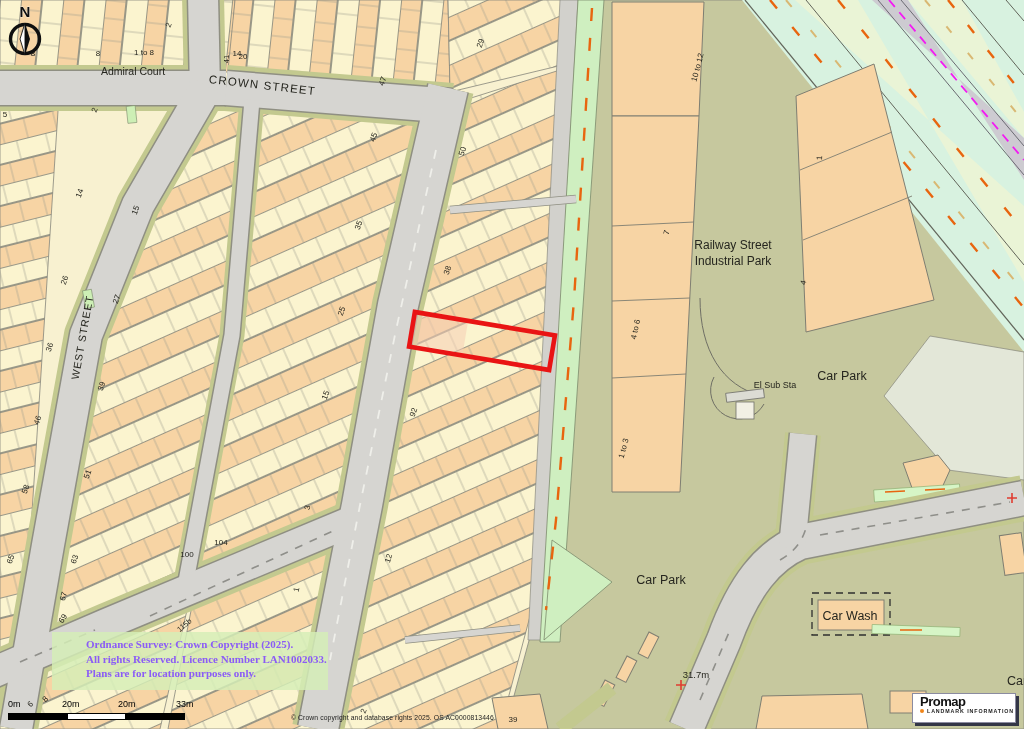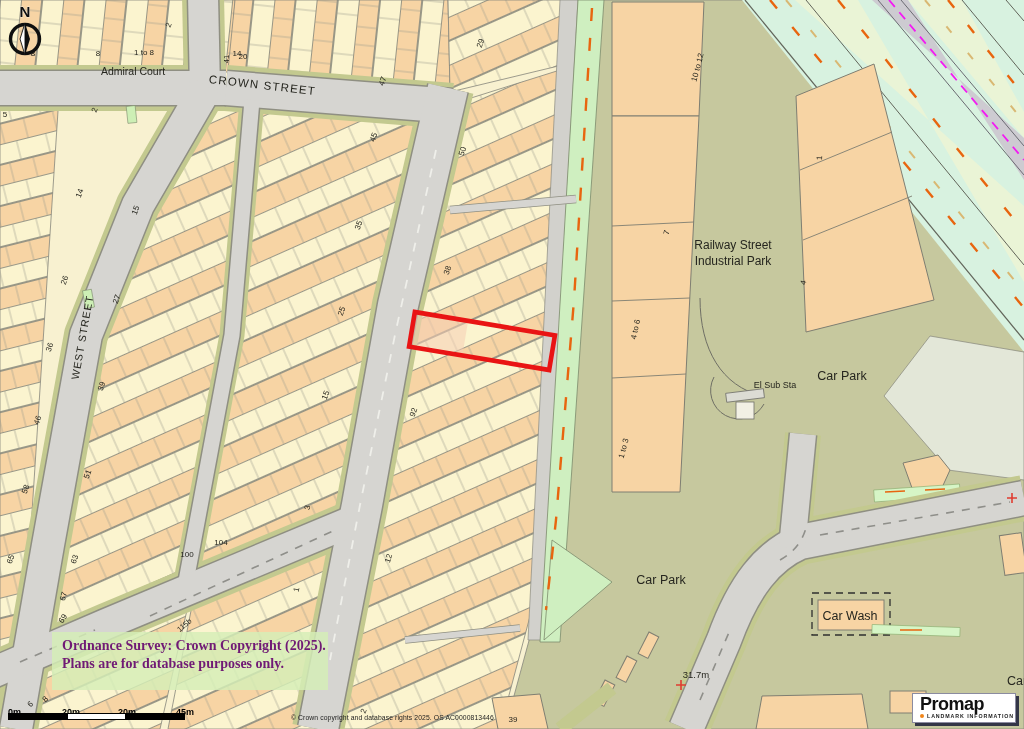--- a/index.html
+++ b/index.html
@@ -5,36 +5,36 @@
   html,body{margin:0;padding:0;background:#e8e8e8;}
   #stage{position:relative;width:1024px;height:729px;overflow:hidden;background:#F8F1D0;
          font-family:"Liberation Sans",sans-serif;}
   #mapsvg{position:absolute;left:0;top:0;}
   .maplabel{fill:#26261f;}
   
   #compass{position:absolute;left:2px;top:2px;width:48px;height:62px;}
   
   #copybox{position:absolute;left:52px;top:632px;width:276px;height:58px;
            background:rgba(213,238,183,0.83);padding:5px 0 0 10px;box-sizing:border-box;}
-  #copybox div{font-family:"Liberation Serif",serif;font-weight:bold;font-size:14px;
-               line-height:1.32;color:#701a75;white-space:nowrap;}
+  #copybox div{font-family:"Liberation Serif",serif;font-weight:bold;font-size:11px;
+               line-height:1.32;color:#8b5cf6;white-space:nowrap;margin-left:24px;}
   
   #scalebar{position:absolute;left:6px;top:699px;width:200px;height:26px;font-size:9px;color:#000;}
-  #scalebar .lbl{position:absolute;top:8px;font-weight:bold;}
+  #scalebar .lbl{position:absolute;top:0;font-weight:normal;}
   #sb-track{position:absolute;left:2px;top:14px;height:7px;display:flex;}
   #sb-track .seg{width:59px;height:7px;box-sizing:border-box;}
   .seg.black{background:#000;}
   .seg.white{background:#fff;border:1px solid #000;}
   
   #attrib{position:absolute;left:291px;top:714px;font-size:6.8px;color:#1e1e1e;letter-spacing:0.1px;}
   
   #promap{position:absolute;left:912px;top:693px;width:104px;height:30px;background:#ffffff;
           border:1px solid #8b8ba0;box-shadow:3px 3px 0 #333646;box-sizing:border-box;
           padding:1px 0 0 7px;}
-  #promap .name{font-size:18px;font-weight:bold;letter-spacing:-0.5px;color:#111;line-height:1;}
+  #promap .name{font-size:13px;font-weight:bold;letter-spacing:-0.5px;color:#111;line-height:1;}
   #promap .tagrow{display:flex;align-items:center;margin-top:0px;}
   #promap .dot{width:4px;height:4px;border-radius:50%;background:#F08519;margin-right:3px;}
   #promap .tag{font-size:5.3px;font-weight:bold;letter-spacing:0.9px;color:#222;}
 </style>
 </head>
 <body>
 
 <div id="stage">
 <svg id="mapsvg" width="1024" height="729" viewBox="0 0 1024 729">
   <defs>
@@ -263,28 +263,29 @@
   <svg width="48" height="62" viewBox="0 0 48 62">
     <text x="23" y="15" text-anchor="middle" font-size="15" font-weight="bold" font-family="Liberation Sans, sans-serif" fill="#0f0f0f" stroke="#ffffff" stroke-width="0.5" paint-order="stroke">N</text>
     <circle cx="23" cy="37" r="14.5" fill="none" stroke="#0f0f0f" stroke-width="3.4"></circle>
     <path d="M23,21 L28,37 L23,53 Z" fill="#0f0f0f"></path>
     <path d="M23,21 L18,37 L23,53 Z" fill="#ffffff" stroke="#0f0f0f" stroke-width="0.9"></path>
   </svg>
 </div>
 
 <div id="copybox">
   <div>Ordnance Survey: Crown Copyright (2025).</div>
-  <div>Plans are for database purposes only.</div>
+  <div>All rights Reserved.  Licence Number LAN1002033.</div>
+  <div>Plans are for location purposes only.</div>
 </div>
 
 <div id="scalebar">
   <span class="lbl" style="left:2px">0m</span>
   <span class="lbl" style="left:56px">20m</span>
   <span class="lbl" style="left:112px">20m</span>
-  <span class="lbl" style="left:170px">45m</span>
+  <span class="lbl" style="left:170px">33m</span>
   <div id="sb-track">
     <div class="seg black"></div>
     <div class="seg white"></div>
     <div class="seg black"></div>
   </div>
 </div>
 
 <div id="attrib">© Crown copyright and database rights 2025. OS AC0000813446</div>
 
 <div id="promap">

